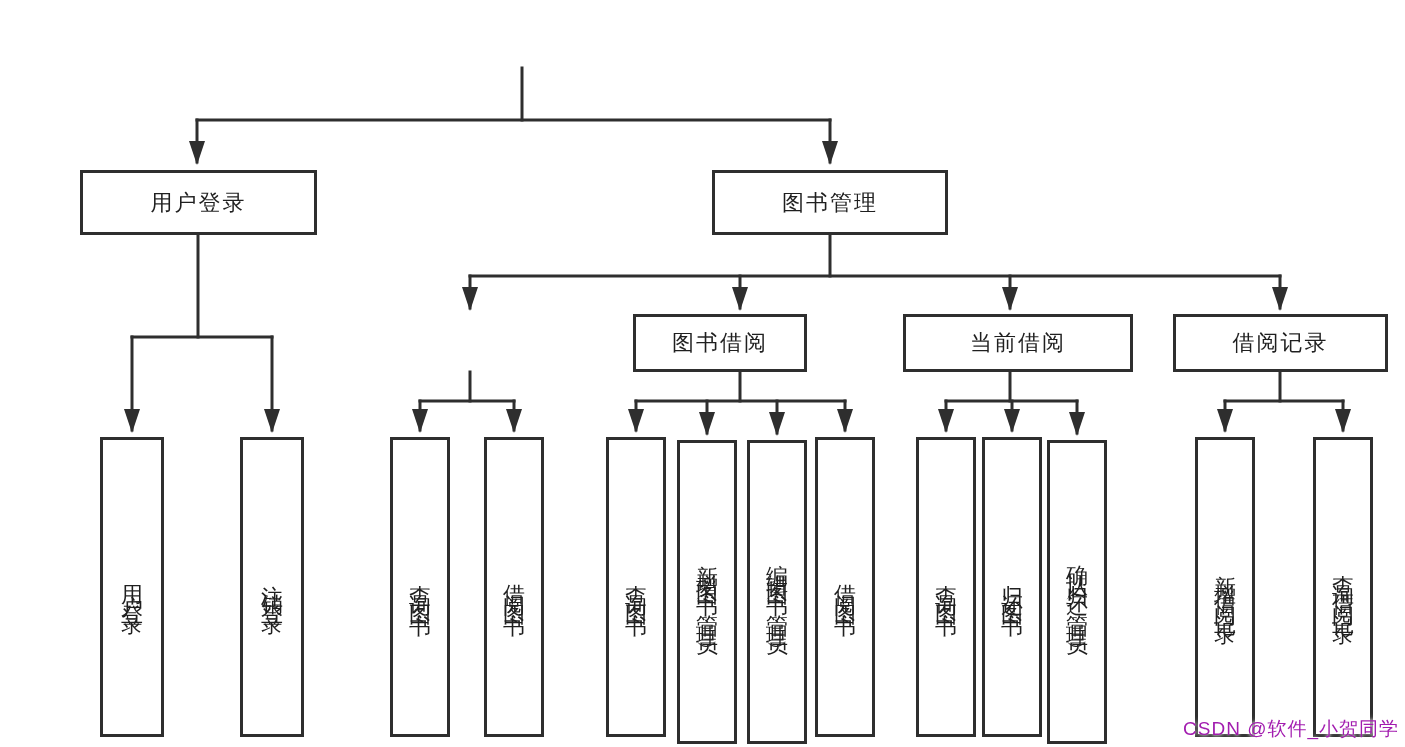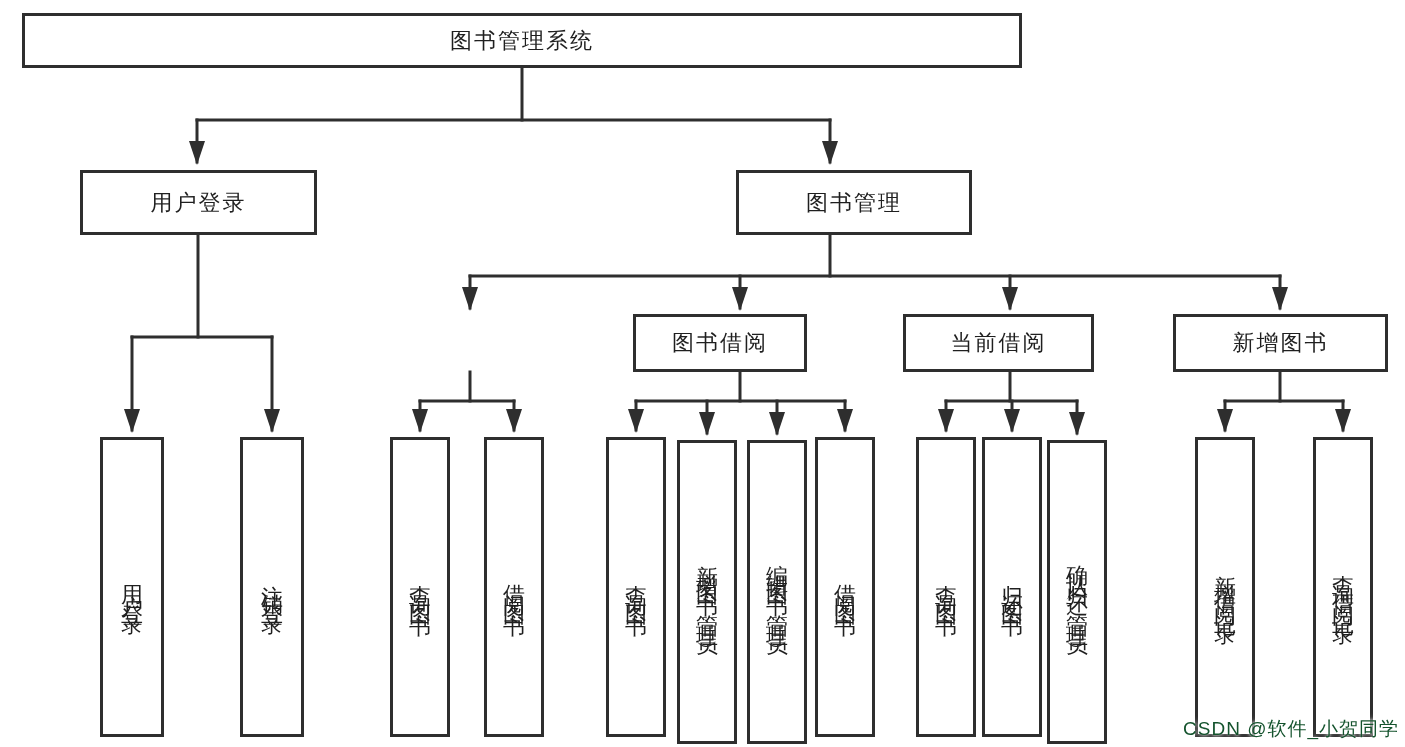--- a/index.html
+++ b/index.html
@@ -43,21 +43,21 @@
     font-size: 22px;
     letter-spacing: 10px;
     line-height: 1;
     white-space: nowrap;
   }
   #watermark {
     position: absolute;
     right: 6px;
     bottom: 5px;
     font-size: 19px;
-    color: #14532d;
+    color: #a21caf;
     letter-spacing: 1px;
     text-shadow: 0 0 3px #ffffff, 0 0 6px #ffffff;
     z-index: 3;
     white-space: nowrap;
   }
 </style>
 </head>
 <body>
 
 <div id="stage">
@@ -105,28 +105,27 @@
       <path d="M1012 401 V430" marker-end="url(#arrow)"></path>
       <path d="M1077 401 V433" marker-end="url(#arrow)"></path>
 
       <path d="M1280 372 V401"></path>
       <path d="M1225 401 H1343"></path>
       <path d="M1225 401 V430" marker-end="url(#arrow)"></path>
       <path d="M1343 401 V430" marker-end="url(#arrow)"></path>
     </g>
   </svg>
 
-  <div class="node h-node" style="left:22px; top:13px; width:1000px; height:55px;">图书管理系统</div>
 
   <div class="node h-node" style="left:80px; top:170px; width:237px; height:65px;">用户登录</div>
-  <div class="node h-node" style="left:712px; top:170px; width:236px; height:65px;margin-left:24px;">图书管理</div>
+  <div class="node h-node" style="left:712px; top:170px; width:236px; height:65px;">图书管理</div>
 
   <div class="node h-node" style="left:633px; top:314px; width:174px; height:58px;">图书借阅</div>
-  <div class="node h-node" style="left:903px; top:314px; width:191px; height:58px;">当前借阅</div>
-  <div class="node h-node" style="left:1173px; top:314px; width:215px; height:58px;">新增图书</div>
+  <div class="node h-node" style="left:903px; top:314px; width:230px; height:58px;">当前借阅</div>
+  <div class="node h-node" style="left:1173px; top:314px; width:215px; height:58px;">借阅记录</div>
 
   <div class="node v-node" style="left:100px; top:437px; width:64px; height:300px;">
     <span>用户登录</span>
   </div>
   <div class="node v-node" style="left:240px; top:437px; width:64px; height:300px;">
     <span>注销登录</span>
   </div>
 
   <div class="node v-node" style="left:390px; top:437px; width:60px; height:300px;">
     <span>查询图书</span>

